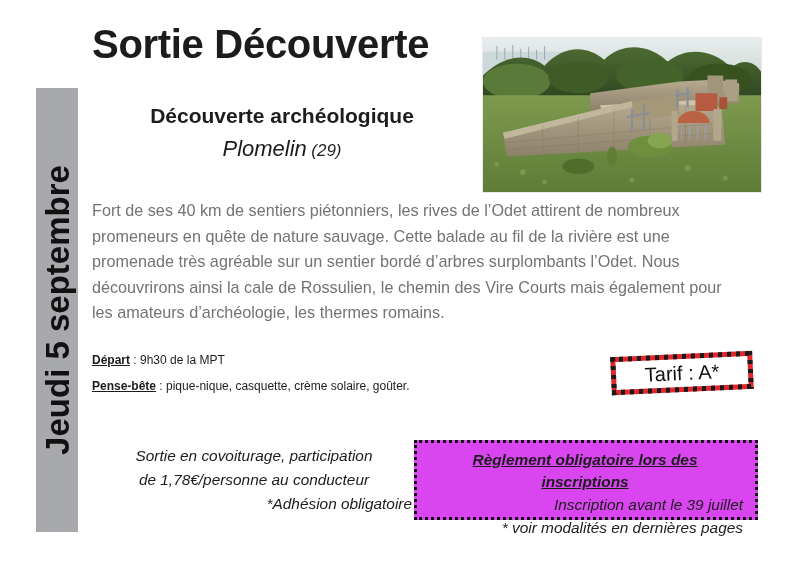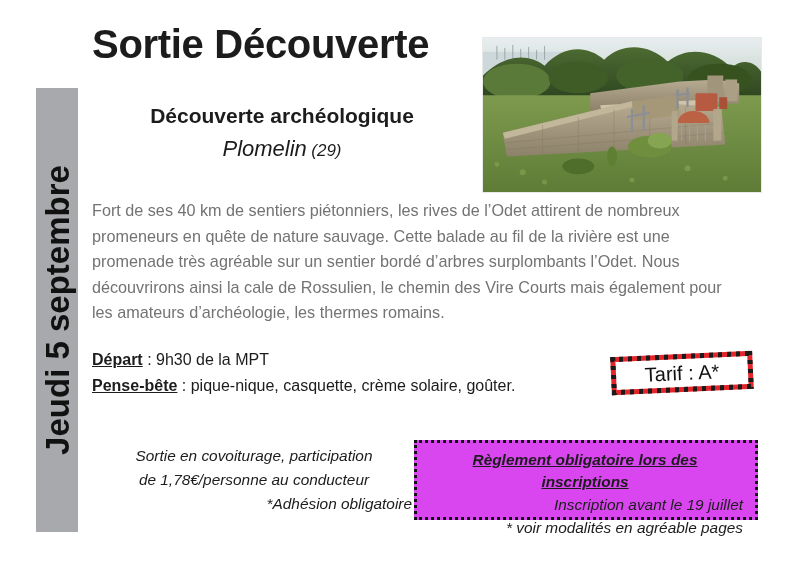--- a/index.html
+++ b/index.html
@@ -110,21 +110,21 @@
     text-align: left;
   }
   .body-text p { margin: 0; }
 
   
   .details {
     position: absolute;
     left: 92px;
     top: 347px;
     width: 470px;
-    font-size: 16px;
+    font-size: 12px;
     line-height: 26px;
     color: #1c1c1c;
   }
   .details-row { white-space: nowrap; }
   .details-key {
     font-weight: bold;
     text-decoration: underline;
   }
 
   
@@ -356,17 +356,17 @@
   </div>
 
   <div class="carpool-note">
     <span class="carpool-line-1">Sortie en covoiturage, participation</span>
     <span class="carpool-line-2">de 1,78€/personne au conducteur</span>
     <span class="carpool-line-3">*Adhésion obligatoire</span>
   </div>
 
   <div class="rules-box">
     <span class="rules-title">Règlement obligatoire lors des inscriptions</span>
-    <span class="rules-line">Inscription avant le 19 juillet</span>
-    <span class="rules-line">* voir modalités en agréable pages</span>
+    <span class="rules-line">Inscription avant le 39 juillet</span>
+    <span class="rules-line">* voir modalités en dernières pages</span>
   </div>
 
 </div>
 
 </body></html>

